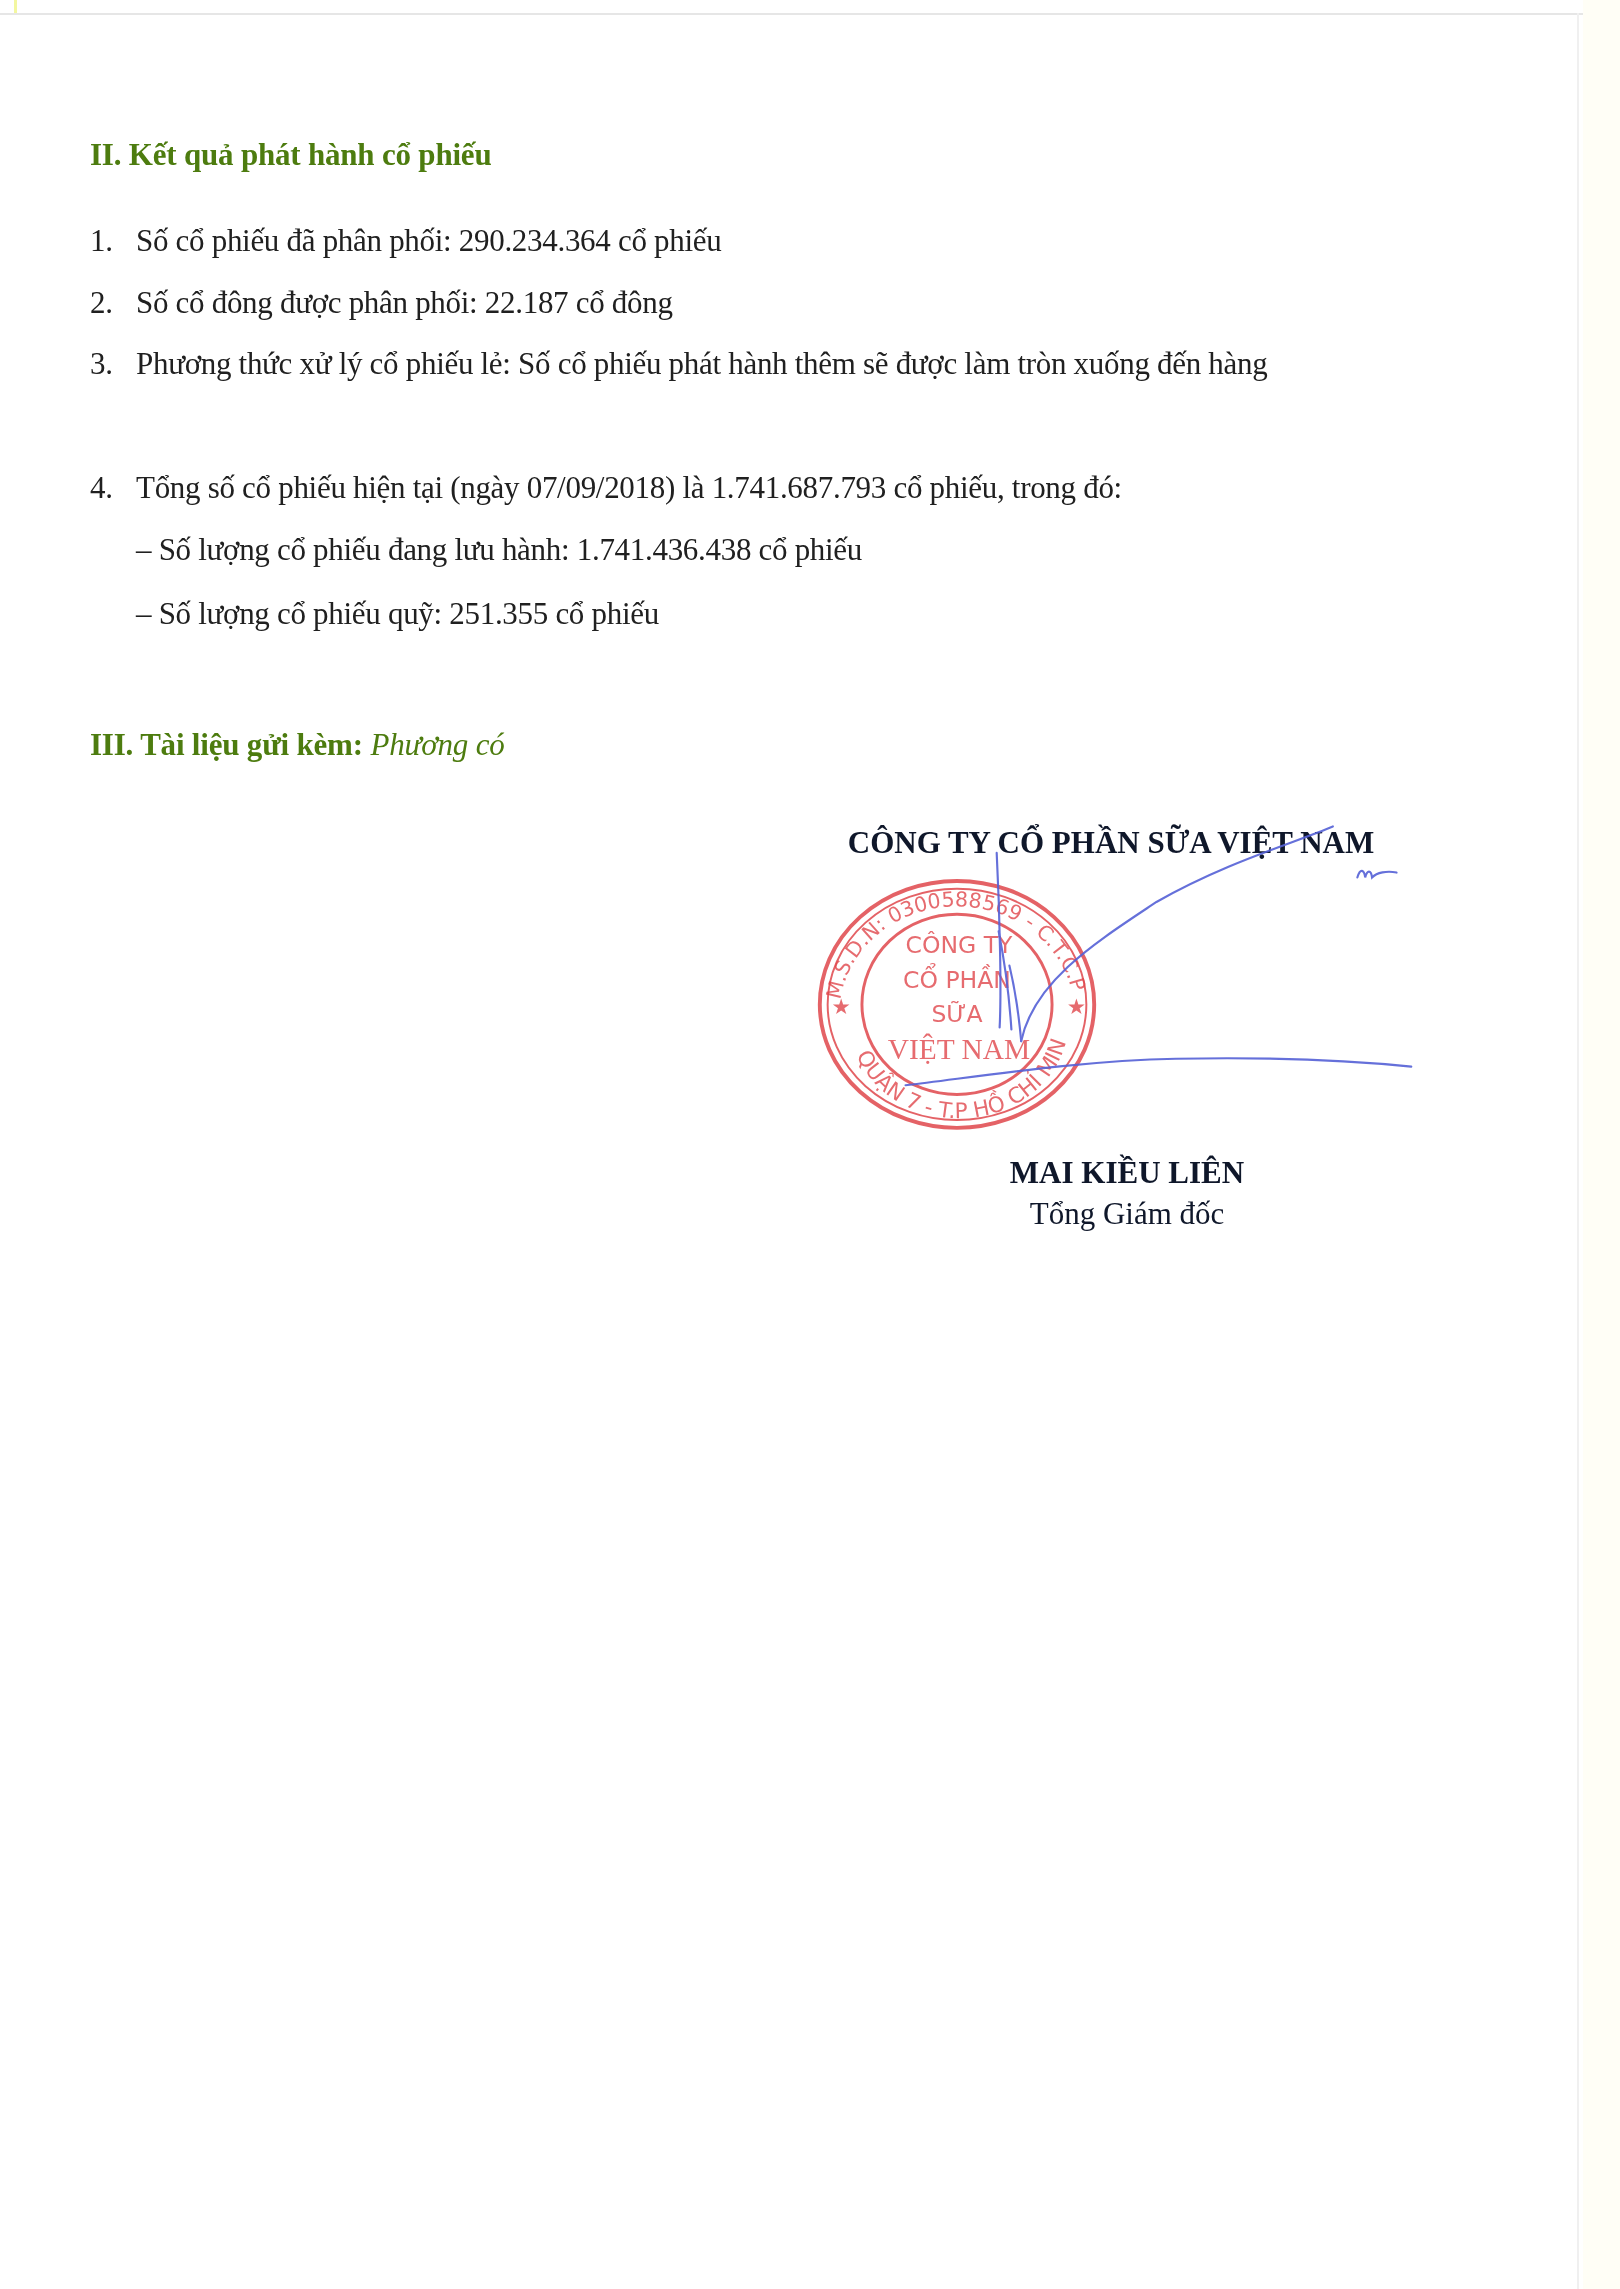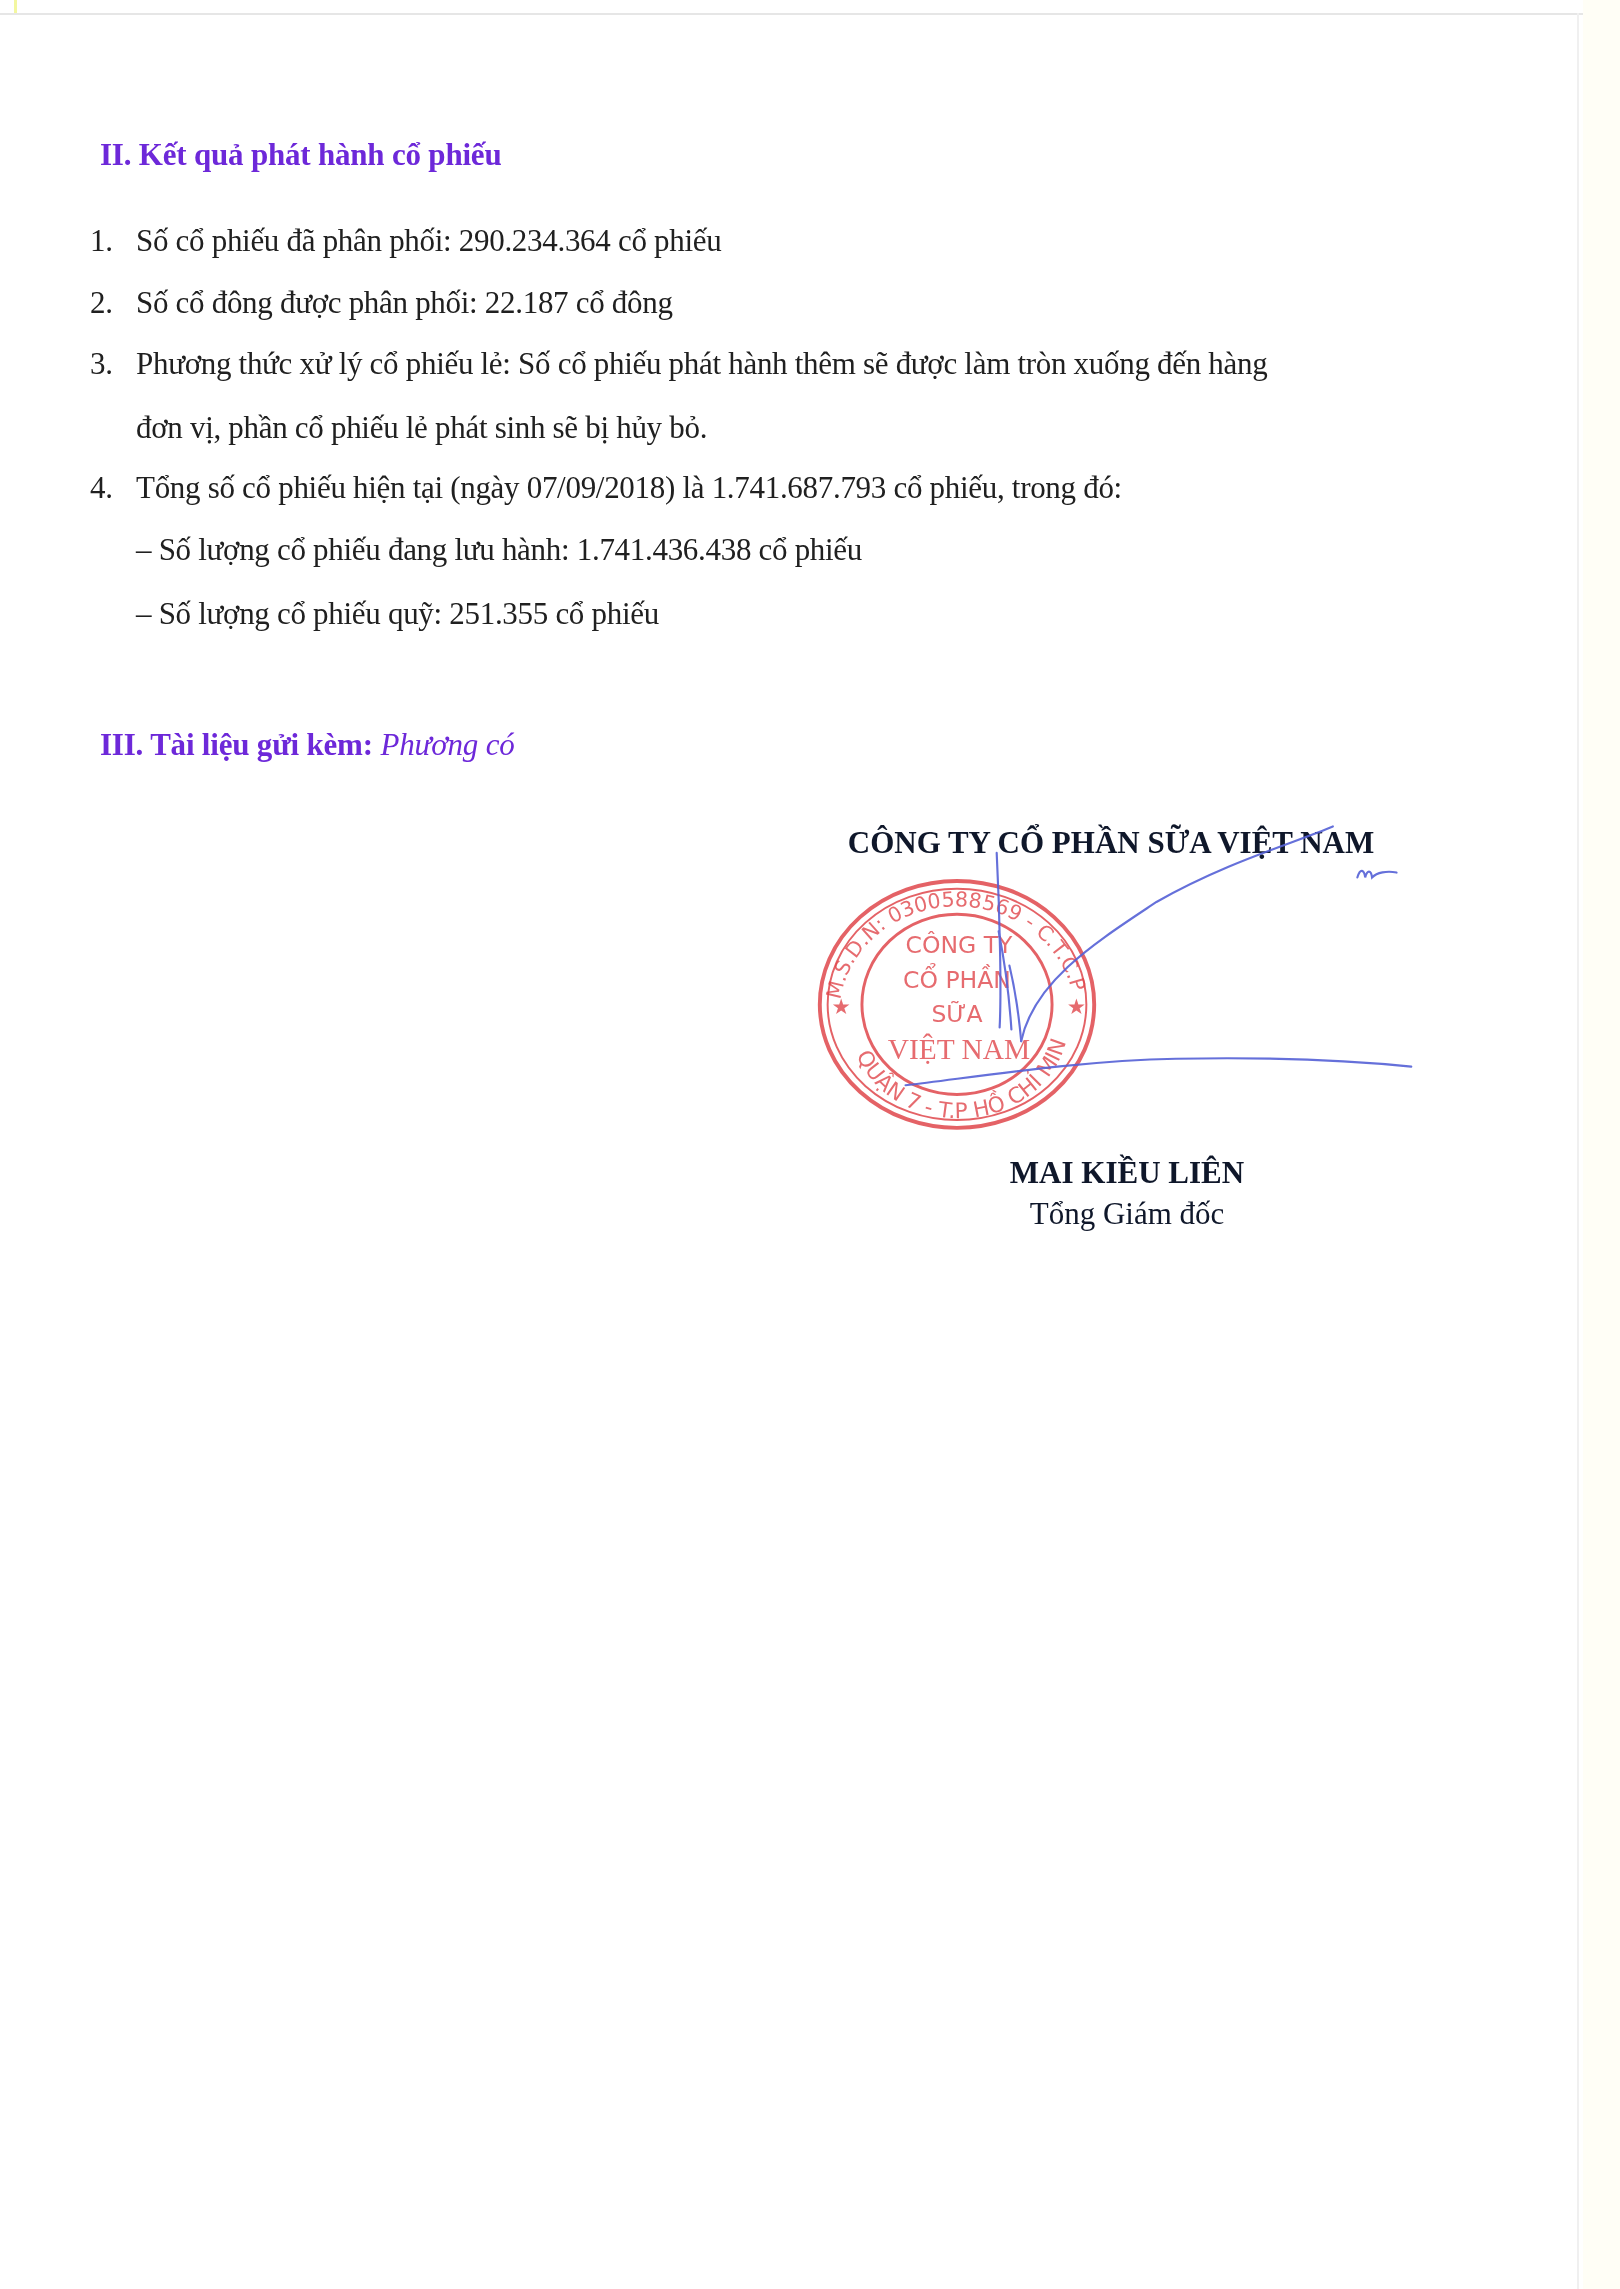--- a/index.html
+++ b/index.html
@@ -9,21 +9,21 @@
     font-family: "Liberation Serif", "DejaVu Serif", serif;
     color: #1e1e1e;
   }
   .top-rule { position: absolute; left: 0; top: 12.7px; width: 1620px; height: 2px; background: #e6e6e6; }
   .top-mark { position: absolute; left: 13.7px; top: 0; width: 2.9px; height: 13.7px; background: #f3f7a0; }
   .right-rule { position: absolute; left: 1577px; top: 12.7px; width: 2px; height: 2277px; background: #f0f0f0; }
   .right-tint { position: absolute; left: 1583px; top: 0; width: 37px; height: 2290px; background: #fffef6; }
 
   .doc { position: absolute; left: 0; top: 0; width: 1620px; height: 2290px; }
   .heading {
-    position: absolute; left: 100px; font-size: 31px; font-weight: bold; color: #6d28d9;
+    position: absolute; left: 90px; font-size: 31px; font-weight: bold; color: #4d7c0f;
     white-space: nowrap; letter-spacing: -0.2px;
   }
   .heading .ital { font-weight: normal; font-style: italic; }
   .li { position: absolute; font-size: 31px; white-space: nowrap; color: #202020; letter-spacing: -0.3px; }
   .li .num { position: absolute; left: 0; }
   .li .txt { position: absolute; left: 46px; }
   .cont { position: absolute; left: 136px; font-size: 31px; white-space: nowrap; color: #202020; letter-spacing: -0.3px; }
 
   .sig { position: absolute; font-weight: bold; font-size: 31px; color: #0f172a; white-space: nowrap; text-align: center; }
   .sig-normal { font-weight: normal; }
@@ -50,21 +50,20 @@
 
   <div class="li" style="left:90px; top:285px;">
     <span class="num">2.</span>
     <span class="txt">Số cổ đông được phân phối: 22.187 cổ đông</span>
   </div>
 
   <div class="li" style="left:90px; top:346px;">
     <span class="num">3.</span>
     <span class="txt">Phương thức xử lý cổ phiếu lẻ: Số cổ phiếu phát hành thêm sẽ được làm tròn xuống đến hàng</span>
   </div>
-  <div class="cont" style="top:410px;">đơn vị, phần cổ phiếu lẻ phát sinh sẽ bị hủy bỏ.</div>
 
   <div class="li" style="left:90px; top:470px;">
     <span class="num">4.</span>
     <span class="txt">Tổng số cổ phiếu hiện tại (ngày 07/09/2018) là 1.741.687.793 cổ phiếu, trong đó:</span>
   </div>
   <div class="cont" style="top:532px;">– Số lượng cổ phiếu đang lưu hành: 1.741.436.438 cổ phiếu</div>
   <div class="cont" style="top:596px;">– Số lượng cổ phiếu quỹ: 251.355 cổ phiếu</div>
 
   <div class="heading" style="top:727px;">
     <span>III. Tài liệu gửi kèm:</span>

